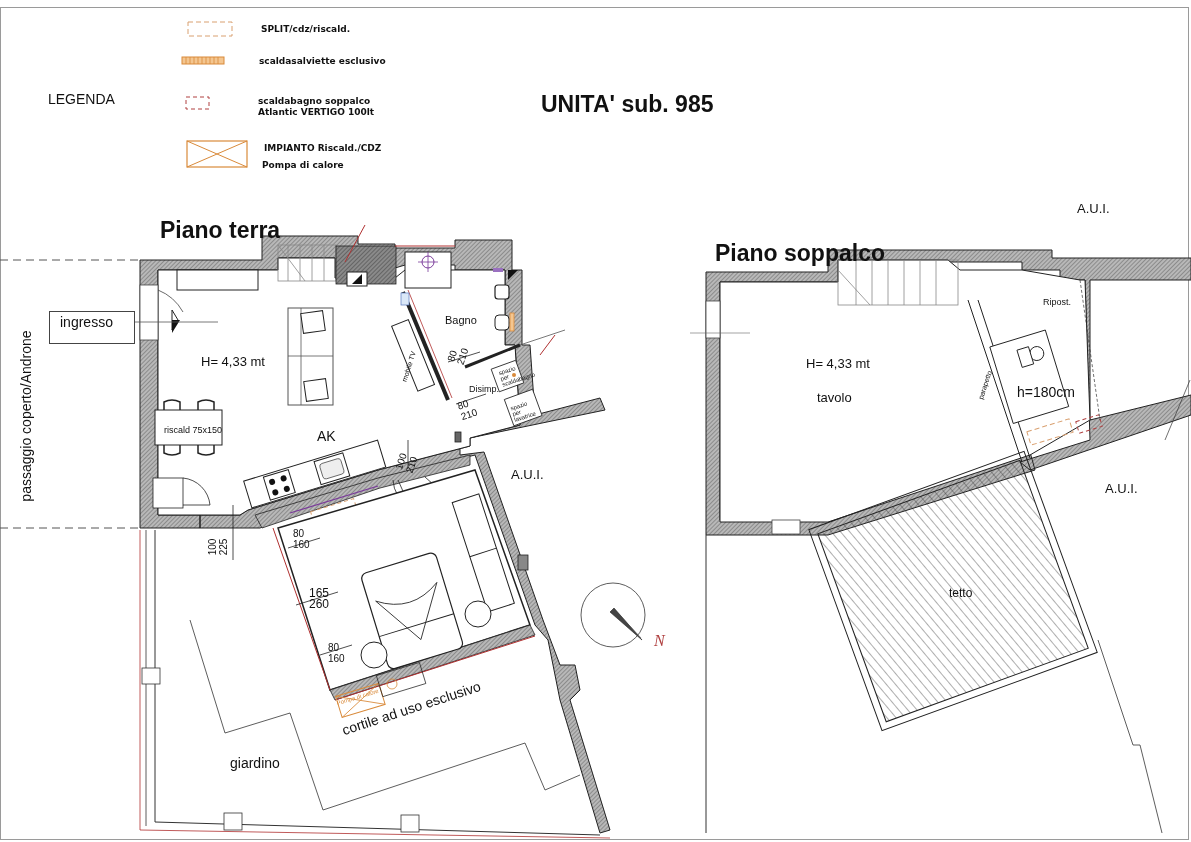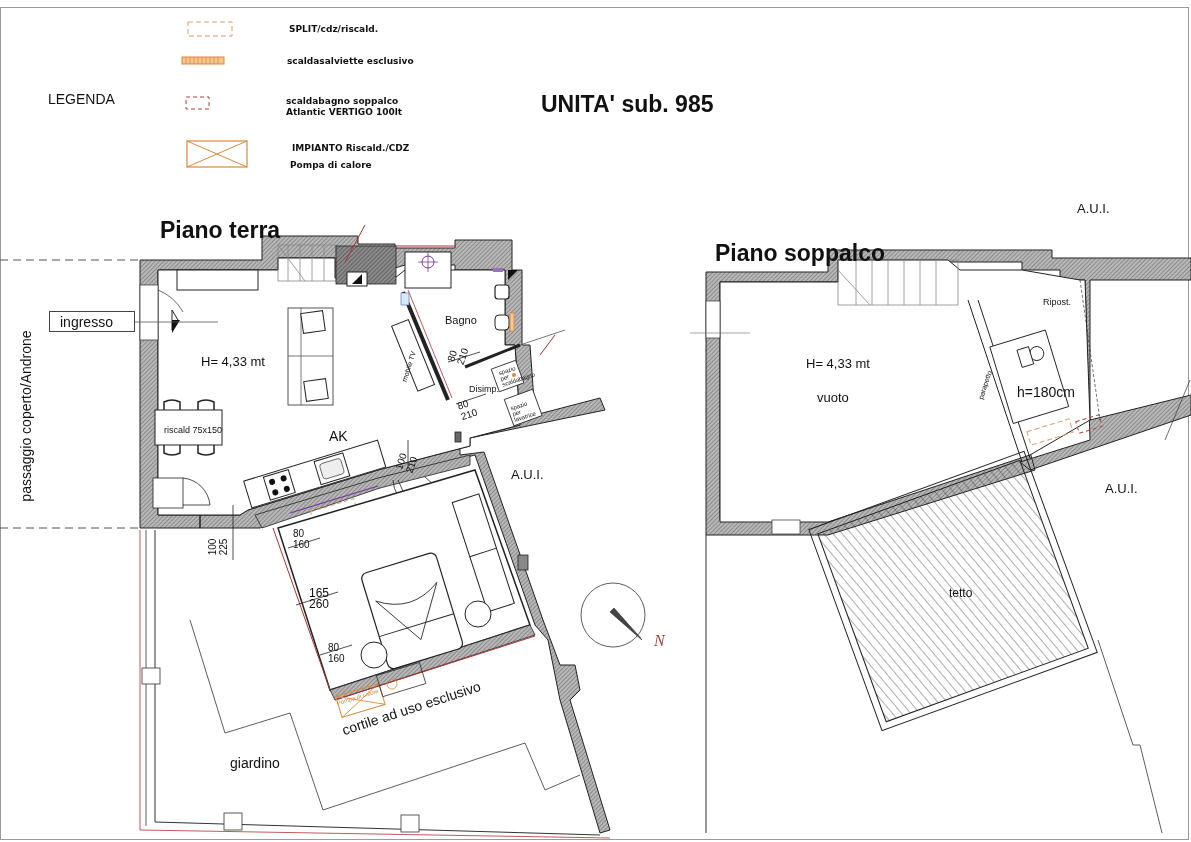--- a/index.html
+++ b/index.html
@@ -1,20 +1,20 @@
 <!DOCTYPE html>
 <html><head>
 <meta charset="utf-8">
 <style>
   html, body { margin:0; padding:0; background:#ffffff; }
   body { width:1191px; height:842px; position:relative; overflow:hidden; font-family:"Liberation Sans", sans-serif; color:#111; }
   .frame { position:absolute; left:0; top:7px; width:1189px; height:833px; border-top:1px solid #9a9a9a; border-bottom:1px solid #9a9a9a; border-left:1px solid #9a9a9a; border-right:1px solid #9a9a9a; box-sizing:border-box; }
   svg { position:absolute; left:0; top:0; }
   .lbl { position:absolute; white-space:nowrap; }
-  .legend-text { font-size:9px; font-weight:bold; font-family:"DejaVu Sans", sans-serif; color:#111;margin-left:28px; }
+  .legend-text { font-size:9px; font-weight:bold; font-family:"DejaVu Sans", sans-serif; color:#111; }
   .title { font-weight:bold;margin-top:29px; }
 </style>
 </head>
 <body>
 
 <div class="frame"></div>
 
 <svg width="1191" height="842" viewBox="0 0 1191 842">
   <defs>
     <pattern id="hatch" width="3" height="3" patternUnits="userSpaceOnUse" patternTransform="rotate(45)">
@@ -249,23 +249,23 @@
 <div class="lbl legend-text" style="left:258px;top:96px;">scaldabagno soppalco</div>
 <div class="lbl legend-text" style="left:258px;top:107px;">Atlantic VERTIGO 100lt</div>
 <div class="lbl legend-text" style="left:264px;top:143px;">IMPIANTO Riscald./CDZ</div>
 <div class="lbl legend-text" style="left:262px;top:160px;">Pompa di calore</div>
 
 <div class="lbl title" style="left:541px;top:62px;font-size:23px;">UNITA' sub. 985</div>
 <div class="lbl title" style="left:160px;top:188px;font-size:23px;">Piano terra</div>
 <div class="lbl title" style="left:715px;top:211px;font-size:23px;">Piano soppalco</div>
 
 <div class="lbl" style="left:-69px;top:408px;font-size:14px;transform:rotate(-90deg);transform-origin:center;width:190px;text-align:center;">passaggio coperto/Androne</div>
-<div class="lbl" style="left:49px;top:311px;width:86px;height:21px;border:1px solid #444;box-sizing:border-box;background:#fff;font-size:14px;padding-left:10px;line-height:21px;">ingresso</div>
+<div class="lbl" style="left:49px;top:311px;width:86px;height:33px;border:1px solid #444;box-sizing:border-box;background:#fff;font-size:14px;padding-left:10px;line-height:21px;">ingresso</div>
 <div class="lbl" style="left:201px;top:354px;font-size:13px;">H= 4,33 mt</div>
-<div class="lbl" style="left:317px;top:428px;font-size:14px;margin-left:12px;">AK</div>
+<div class="lbl" style="left:317px;top:428px;font-size:14px;">AK</div>
 <div class="lbl" style="left:164px;top:425px;font-size:9px;">riscald 75x150</div>
 <div class="lbl" style="left:445px;top:314px;font-size:11px;">Bagno</div>
 <div class="lbl" style="left:469px;top:384px;font-size:9px;">Disimp.</div>
 <div class="lbl" style="left:393px;top:363px;font-size:7px;transform:rotate(-72deg);">mobile TV</div>
 <div class="lbl" style="left:512px;top:402px;font-size:6px;transform:rotate(-18deg);width:22px;white-space:normal;line-height:6px;">spazio per lavatrice</div>
 <div class="lbl" style="left:500px;top:366px;font-size:6px;transform:rotate(-18deg);width:26px;white-space:normal;line-height:6px;">spazio per scaldabagno</div>
 <div class="lbl" style="left:511px;top:467px;font-size:13px;">A.U.I.</div>
 <div class="lbl" style="left:230px;top:755px;font-size:14px;">giardino</div>
 <div class="lbl" style="left:345px;top:722px;font-size:14px;transform:rotate(-18deg);transform-origin:left bottom;">cortile ad uso esclusivo</div>
 <div class="lbl" style="left:336px;top:694px;font-size:6px;color:#d98a3a;transform:rotate(-17deg);">Pompa di calore</div>
@@ -273,19 +273,19 @@
 
 <div class="lbl" style="left:450px;top:345px;font-size:10px;transform:rotate(-72deg);line-height:10px;"><span>80</span><br><span>210</span></div>
 <div class="lbl" style="left:459px;top:398px;font-size:10px;line-height:11px;transform:rotate(-18deg);"><span>80</span><br><span>210</span></div>
 <div class="lbl" style="left:398px;top:452px;font-size:10px;transform:rotate(-72deg);line-height:11px;"><span>100</span><br><span>210</span></div>
 <div class="lbl" style="left:210px;top:536px;font-size:10px;transform:rotate(-90deg);line-height:11px;"><span>100</span><br><span>225</span></div>
 <div class="lbl" style="left:293px;top:528px;font-size:10px;line-height:11px;"><span>80</span><br><span>160</span></div>
 <div class="lbl" style="left:309px;top:588px;font-size:12px;line-height:11px;"><span>165</span><br><span>260</span></div>
 <div class="lbl" style="left:328px;top:642px;font-size:10px;line-height:11px;"><span>80</span><br><span>160</span></div>
 
 <div class="lbl" style="left:806px;top:356px;font-size:13px;">H= 4,33 mt</div>
-<div class="lbl" style="left:817px;top:390px;font-size:13px;">vuoto</div>
+<div class="lbl" style="left:817px;top:390px;font-size:13px;">tavolo</div>
 <div class="lbl" style="left:1003px;top:297px;font-size:9px;padding-left:40px;">Ripost.</div>
 <div class="lbl" style="left:1017px;top:384px;font-size:14px;">h=180cm</div>
 <div class="lbl" style="left:977px;top:398px;font-size:7px;transform:rotate(-72deg);transform-origin:left top;">parapetto</div>
 <div class="lbl" style="left:949px;top:586px;font-size:12px;">tetto</div>
 <div class="lbl" style="left:1077px;top:201px;font-size:13px;">A.U.I.</div>
 <div class="lbl" style="left:1105px;top:481px;font-size:13px;">A.U.I.</div>
 
 </body></html>

